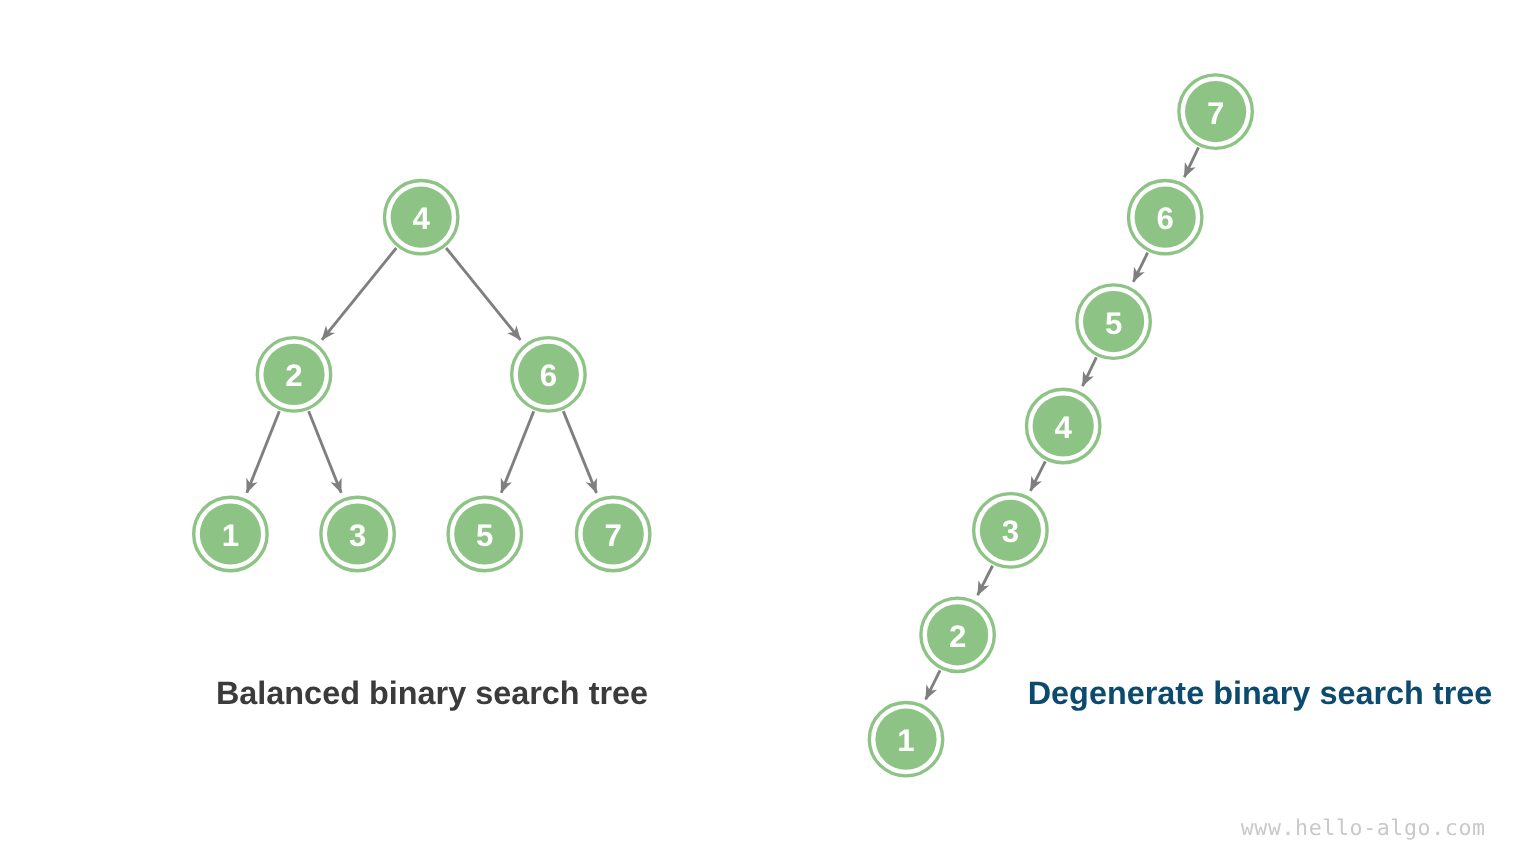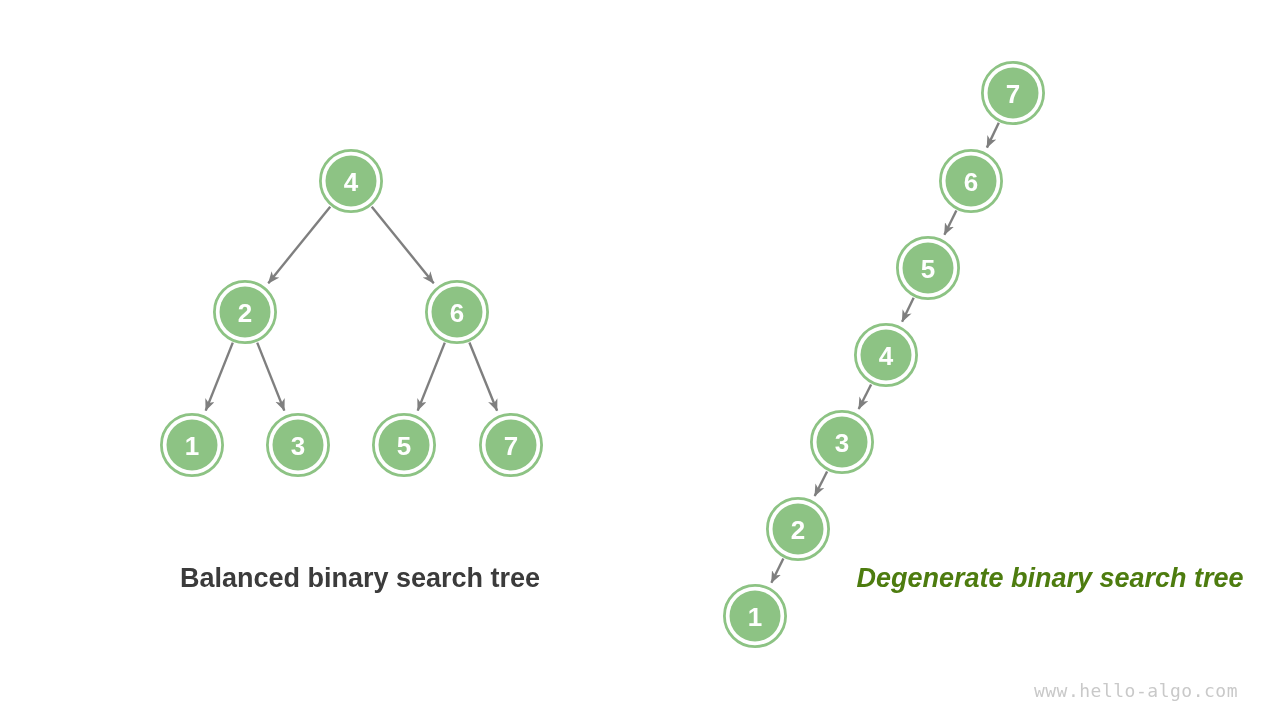--- a/index.html
+++ b/index.html
@@ -129,15 +129,15 @@
           <text x="798" y="530" text-anchor="middle" dominant-baseline="central" fill="#ffffff" font-size="26" font-weight="600" font-family="&quot;Liberation Sans&quot;, sans-serif">2</text>
         </g>
         <g>
           <circle cx="755" cy="616" r="30.6" fill="#ffffff" stroke="#8dc384" stroke-width="2.8"></circle>
           <circle cx="755" cy="616" r="25.5" fill="#8dc384"></circle>
           <text x="755" y="617" text-anchor="middle" dominant-baseline="central" fill="#ffffff" font-size="26" font-weight="600" font-family="&quot;Liberation Sans&quot;, sans-serif">1</text>
         </g>
       </g>
     </svg>
   <div class="caption" style="left: 360px; top: 578px; color: rgb(59, 59, 59);">Balanced binary search tree</div>
-  <div class="caption" style="left: 1050px; top: 578px; color: #4d7c0f; font-style: italic;">Degenerate binary search tree</div>
+  <div class="caption" style="left: 1050px; top: 578px; color: #0c4a6e;">Degenerate binary search tree</div>
   <div class="watermark" style="color: rgb(201, 201, 201);">www.hello-algo.com</div>
 </div>
 
 </body></html>

